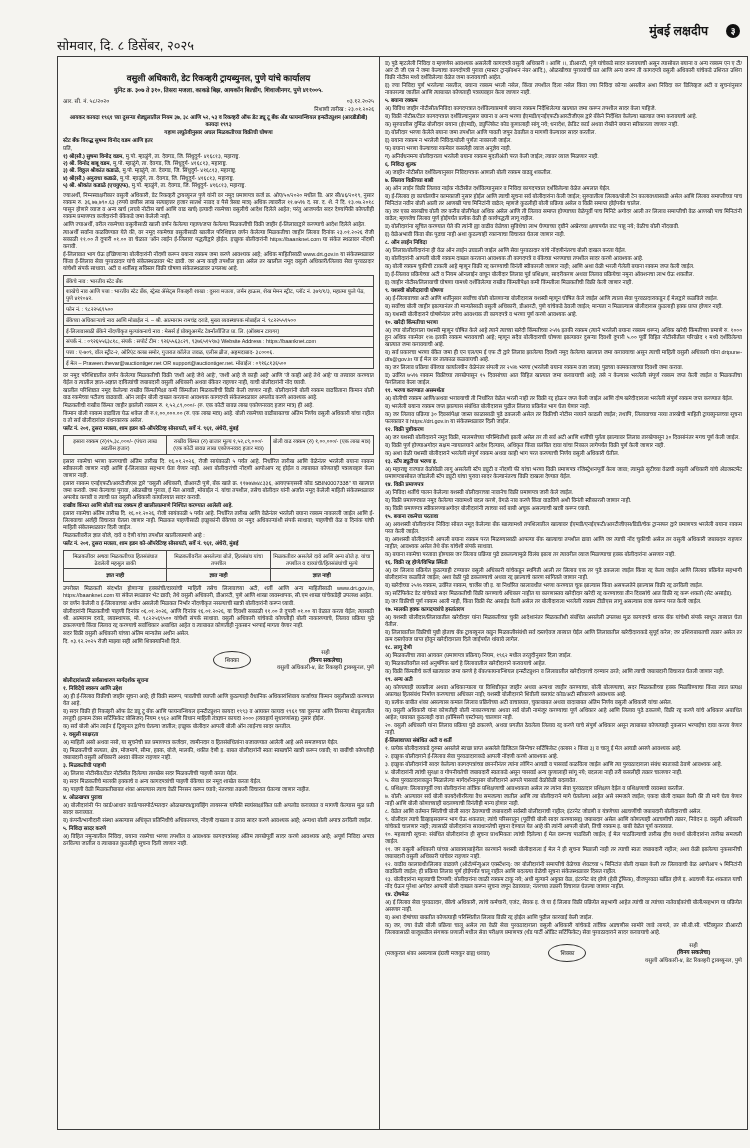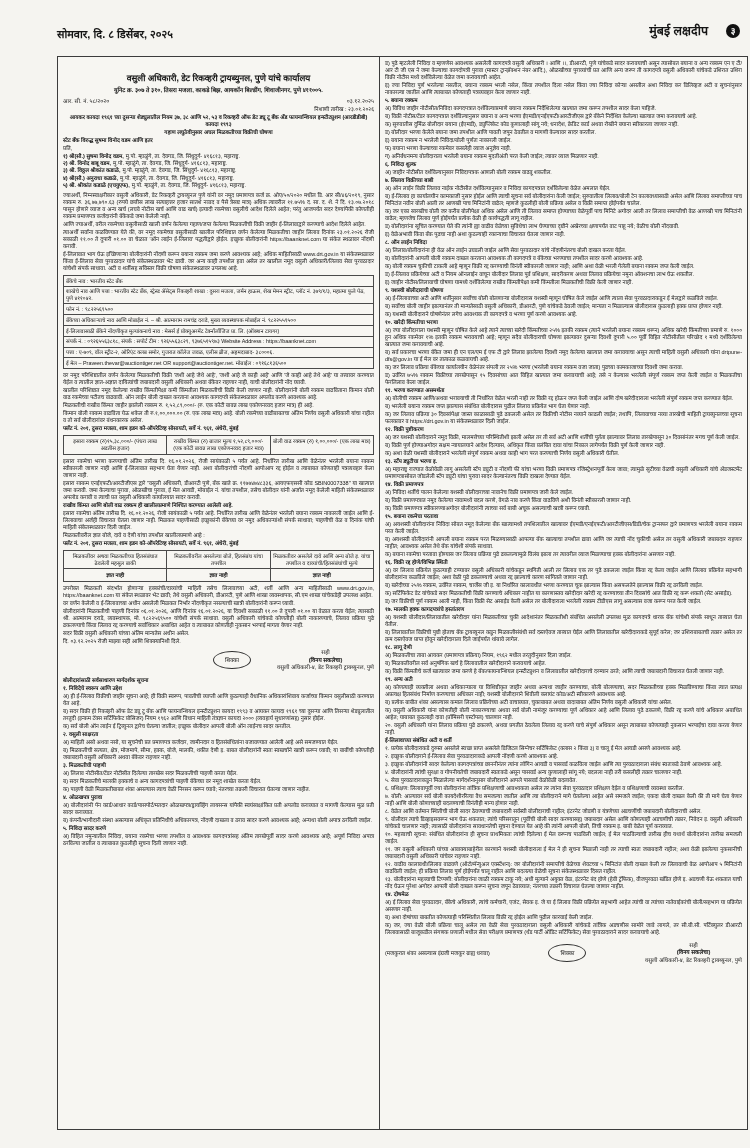--- a/index.html
+++ b/index.html
@@ -3,21 +3,21 @@
 <meta charset="utf-8">
 <style>
   html,body{margin:0;padding:0;}
   body{
     width:750px;height:1148px;position:relative;overflow:hidden;
     background:#f5f4f0;color:#151515;
     font-family:"Liberation Sans","DejaVu Sans",sans-serif;
     -webkit-font-smoothing:antialiased;
   }
   .page-header{position:absolute;top:22px;left:57px;right:10px;height:22px;}
-  .ph-date{position:absolute;left:0;top:4px;font-size:11px;font-weight:bold;}
+  .ph-date{position:absolute;left:0;top:14px;font-size:13px;font-weight:normal;}
   .ph-brand{position:absolute;right:0;top:0;font-size:12.5px;font-weight:bold;display:flex;align-items:center;gap:18px;}
   .ph-pageno{display:inline-flex;width:14px;height:14px;border-radius:50%;background:#111;color:#fff;
     align-items:center;justify-content:center;font-size:9px;font-weight:bold;}
   .sheet{position:absolute;left:57px;top:56px;width:689px;height:1072px;background:#f7f6f2;
     border:1px solid #3c3c3c;display:flex;}
   .col{overflow:hidden;box-sizing:border-box;padding:3px 5px;}
   .col-left{width:322px;border-right:1px solid #3c3c3c;}
   .col-right{flex:1;}
   .t-title{font-size:8.6px;font-weight:bold;text-align:center;margin:12px 0 2px;}
   .t-sub{font-size:6px;font-weight:bold;text-align:center;margin-bottom:3px;}

